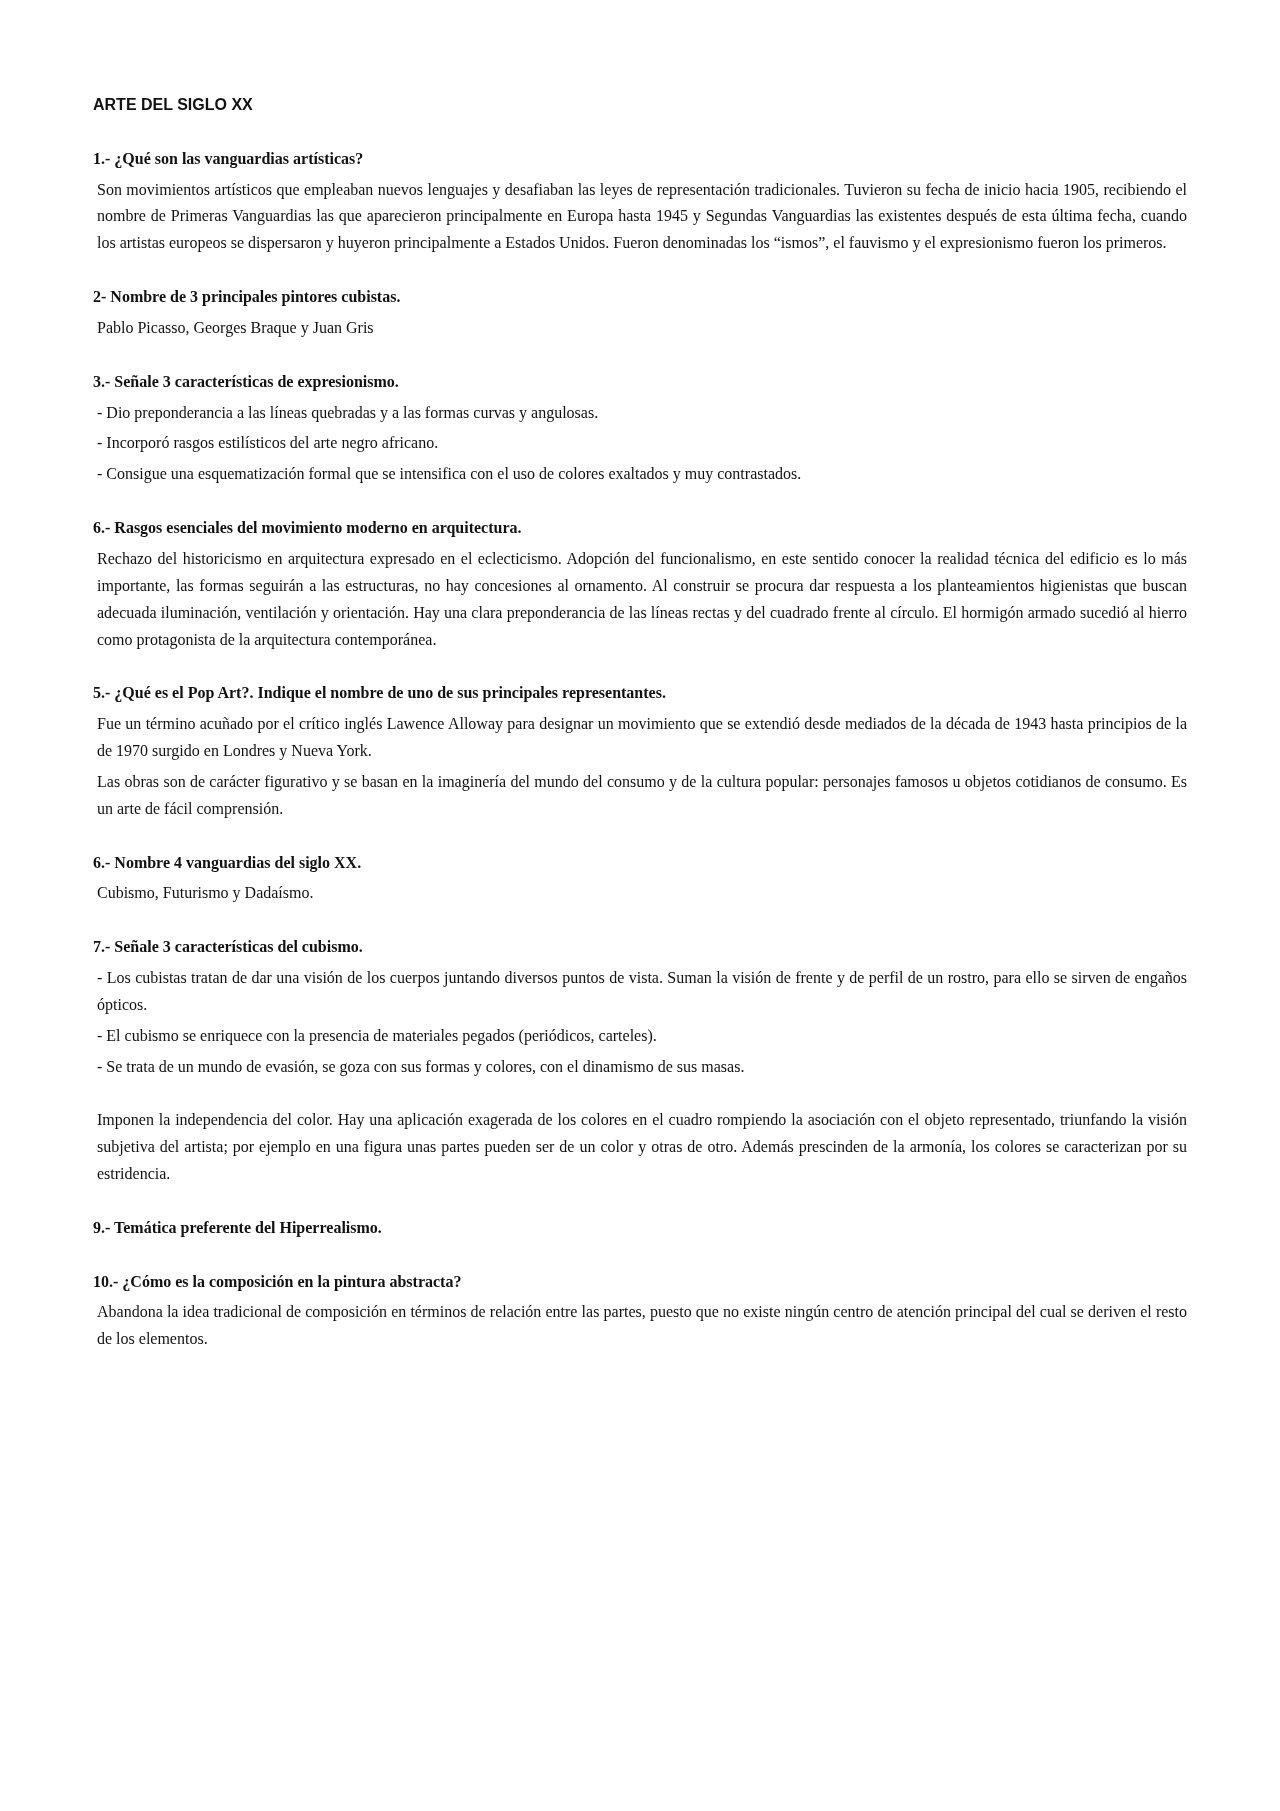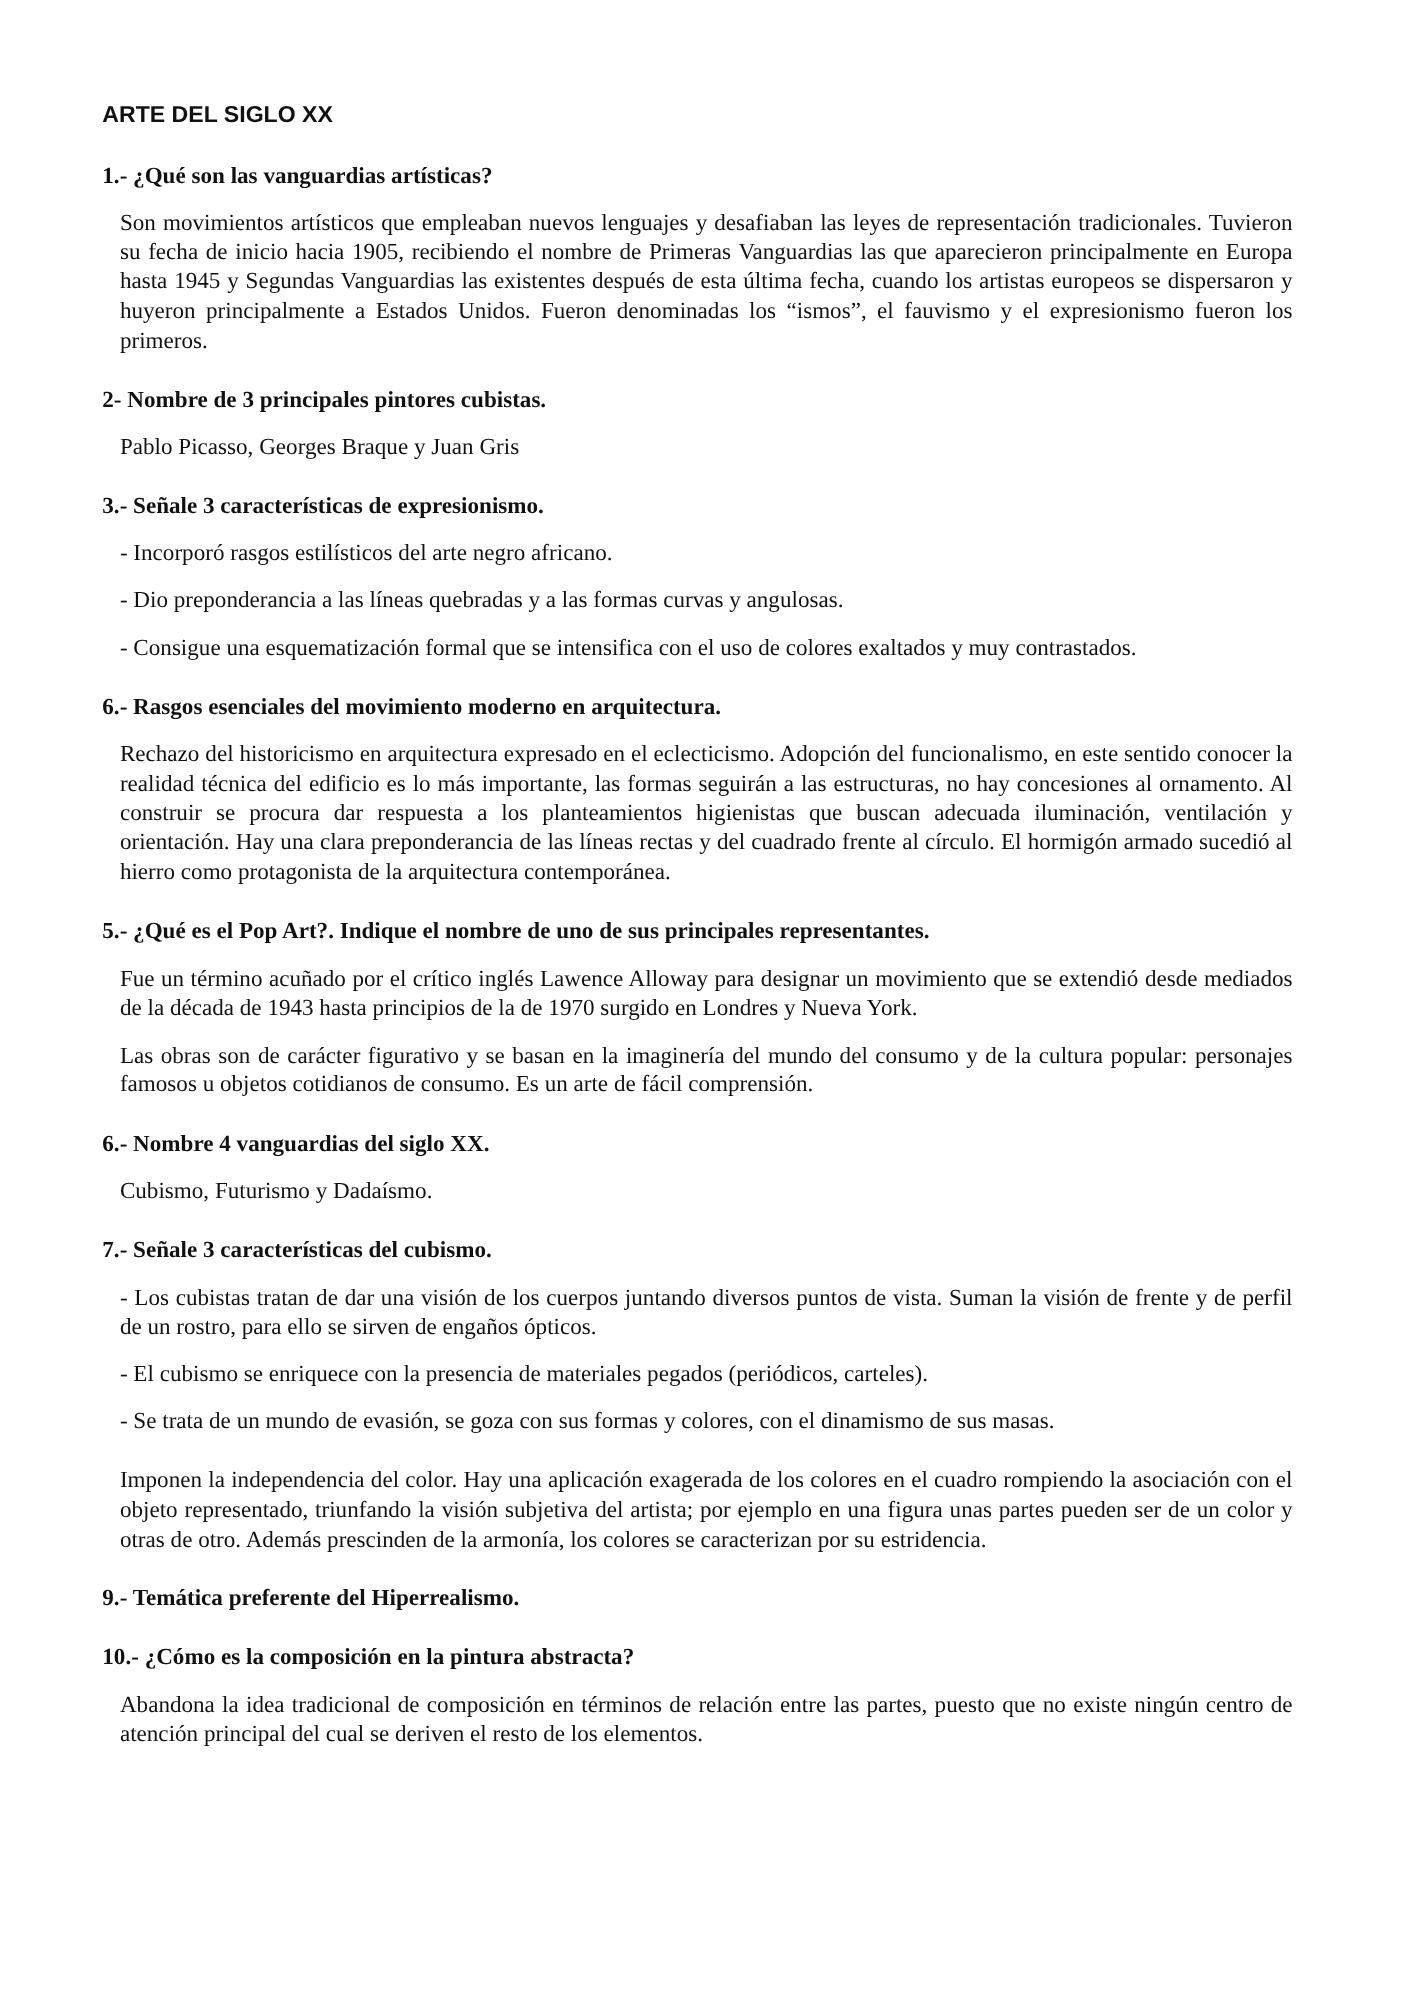--- a/index.html
+++ b/index.html
@@ -3,49 +3,49 @@
   <meta charset="utf-8">
   <style>
     html, body { margin: 0; padding: 0; background: #ffffff; }
     body { width: 1280px; height: 1811px; position: relative; overflow: hidden; }
     .page {
       position: absolute;
       left: 93px;
       top: 92px;
       width: 1098px;
       font-family: "Liberation Sans", sans-serif;
-      font-size: 21px;
+      font-size: 16px;
       line-height: 26.87px;
       color: #111111;
     }
     .doc-title { font-weight: bold; margin: 0 0 26.87px 0; }
     .section { margin: 0 0 26.87px 0; font-family: Liberation Serif, serif; }
     .q { font-weight: bold; margin: 0; }
-    .p { margin: 16px; text-align: justify; }
+    .p { margin: 4px; text-align: justify; }
   </style>
 </head>
 <body>
 
 <div class="page">
   <div class="doc-title">ARTE DEL SIGLO XX</div>
 
   <div class="section">
     <div class="q">1.- ¿Qué son las vanguardias artísticas?</div>
     <div class="p">Son movimientos artísticos que empleaban nuevos lenguajes y desafiaban las leyes de representación tradicionales. Tuvieron su fecha de inicio hacia 1905, recibiendo el nombre de Primeras Vanguardias las que aparecieron principalmente en Europa hasta 1945 y Segundas Vanguardias las existentes después de esta última fecha, cuando los artistas europeos se dispersaron y huyeron principalmente a Estados Unidos. Fueron denominadas los “ismos”, el fauvismo y el expresionismo fueron los primeros.</div>
   </div>
 
   <div class="section">
     <div class="q">2- Nombre de 3 principales pintores cubistas.</div>
     <div class="p">Pablo Picasso, Georges Braque y Juan Gris</div>
   </div>
 
   <div class="section">
     <div class="q">3.- Señale 3 características de expresionismo.</div>
+    <div class="p">- Dio preponderancia a las líneas quebradas y a las formas curvas y angulosas.</div>
     <div class="p">- Incorporó rasgos estilísticos del arte negro africano.</div>
-    <div class="p">- Dio preponderancia a las líneas quebradas y a las formas curvas y angulosas.</div>
     <div class="p">- Consigue una esquematización formal que se intensifica con el uso de colores exaltados y muy contrastados.</div>
   </div>
 
   <div class="section">
     <div class="q">6.- Rasgos esenciales del movimiento moderno en arquitectura.</div>
     <div class="p">Rechazo del historicismo en arquitectura expresado en el eclecticismo. Adopción del funcionalismo, en este sentido conocer la realidad técnica del edificio es lo más importante, las formas seguirán a las estructuras, no hay concesiones al ornamento. Al construir se procura dar respuesta a los planteamientos higienistas que buscan adecuada iluminación, ventilación y orientación. Hay una clara preponderancia de las líneas rectas y del cuadrado frente al círculo. El hormigón armado sucedió al hierro como protagonista de la arquitectura contemporánea.</div>
   </div>
 
   <div class="section">
     <div class="q">5.- ¿Qué es el Pop Art?. Indique el nombre de uno de sus principales representantes.</div>

